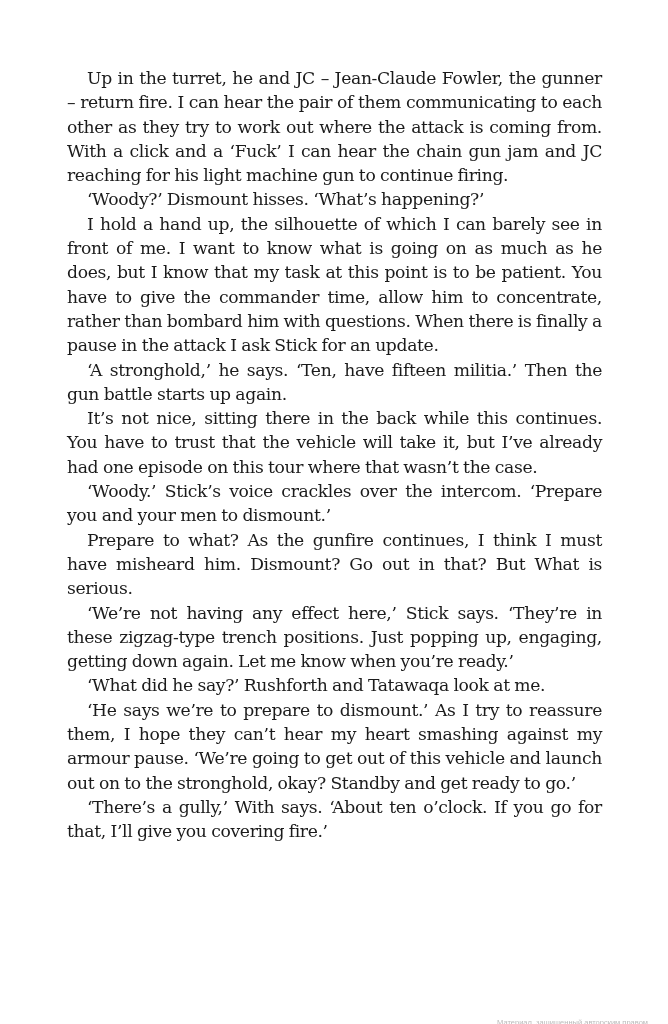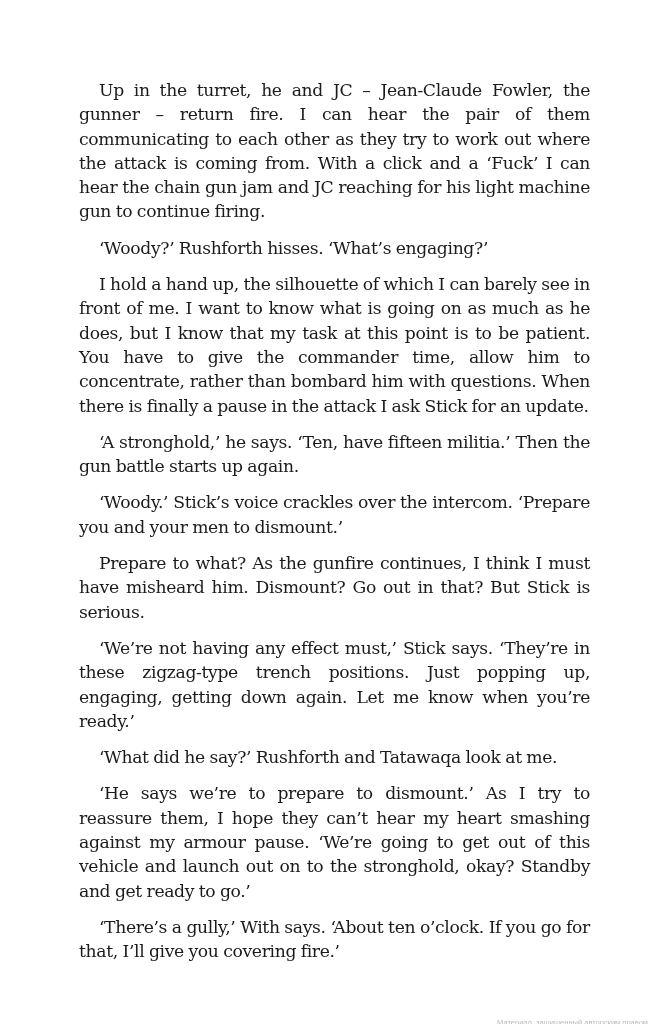--- a/index.html
+++ b/index.html
@@ -20,43 +20,44 @@
       width: 535px;
       font-family: "DejaVu Serif", "Liberation Serif", serif;
       font-size: 17.2px;
       line-height: 24.3px;
       color: #1b1b1b;
       text-align: justify;
       letter-spacing: -0.35px;
       word-spacing: -0.5px;
     }
     .page p {
-      margin: 12px;
+      margin: 0;
       text-indent: 20px;
       hyphens: none;
     }
     .watermark {
       position: absolute;
       right: 20px;
       top: 1018px;
       font-family: "Liberation Sans", sans-serif;
       font-size: 7.5px;
       color: #b9b9b9;
       white-space: nowrap;
     }
   </style>
 </head>
 <body>
 
 <div class="page">
   <p>Up in the turret, he and JC – Jean-Claude Fowler, the gunner – return fire. I can hear the pair of them communicating to each other as they try to work out where the attack is coming from. With a click and a ‘Fuck’ I can hear the chain gun jam and JC reaching for his light machine gun to continue firing.</p>
-  <p>‘Woody?’ Rushforth hisses. ‘What’s engaging?’</p>
+  <p>‘Woody?’ Dismount hisses. ‘What’s happening?’</p>
   <p>I hold a hand up, the silhouette of which I can barely see in front of me. I want to know what is going on as much as he does, but I know that my task at this point is to be patient. You have to give the commander time, allow him to concentrate, rather than bombard him with questions. When there is finally a pause in the attack I ask Stick for an update.</p>
   <p>‘A stronghold,’ he says. ‘Ten, have fifteen militia.’ Then the gun battle starts up again.</p>
+  <p>It’s not nice, sitting there in the back while this continues. You have to trust that the vehicle will take it, but I’ve already had one episode on this tour where that wasn’t the case.</p>
   <p>‘Woody.’ Stick’s voice crackles over the intercom. ‘Prepare you and your men to dismount.’</p>
-  <p>Prepare to what? As the gunfire continues, I think I must have misheard him. Dismount? Go out in that? But Stick is serious.</p>
-  <p>‘We’re not having any effect must,’ Stick says. ‘They’re in these zigzag-type trench positions. Just popping up, engaging, getting down again. Let me know when you’re ready.’</p>
+  <p>Prepare to what? As the gunfire continues, I think I must have misheard him. Dismount? Go out in that? But What is serious.</p>
+  <p>‘We’re not having any effect here,’ Stick says. ‘They’re in these zigzag-type trench positions. Just popping up, engaging, getting down again. Let me know when you’re ready.’</p>
   <p>‘What did he say?’ Rushforth and Tatawaqa look at me.</p>
   <p>‘He says we’re to prepare to dismount.’ As I try to reassure them, I hope they can’t hear my heart smashing against my armour pause. ‘We’re going to get out of this vehicle and launch out on to the stronghold, okay? Standby and get ready to go.’</p>
   <p>‘There’s a gully,’ With says. ‘About ten o’clock. If you go for that, I’ll give you covering fire.’</p>
 </div>
 
 <div class="watermark">Материал, защищенный авторским правом</div>
 
 </body></html>

